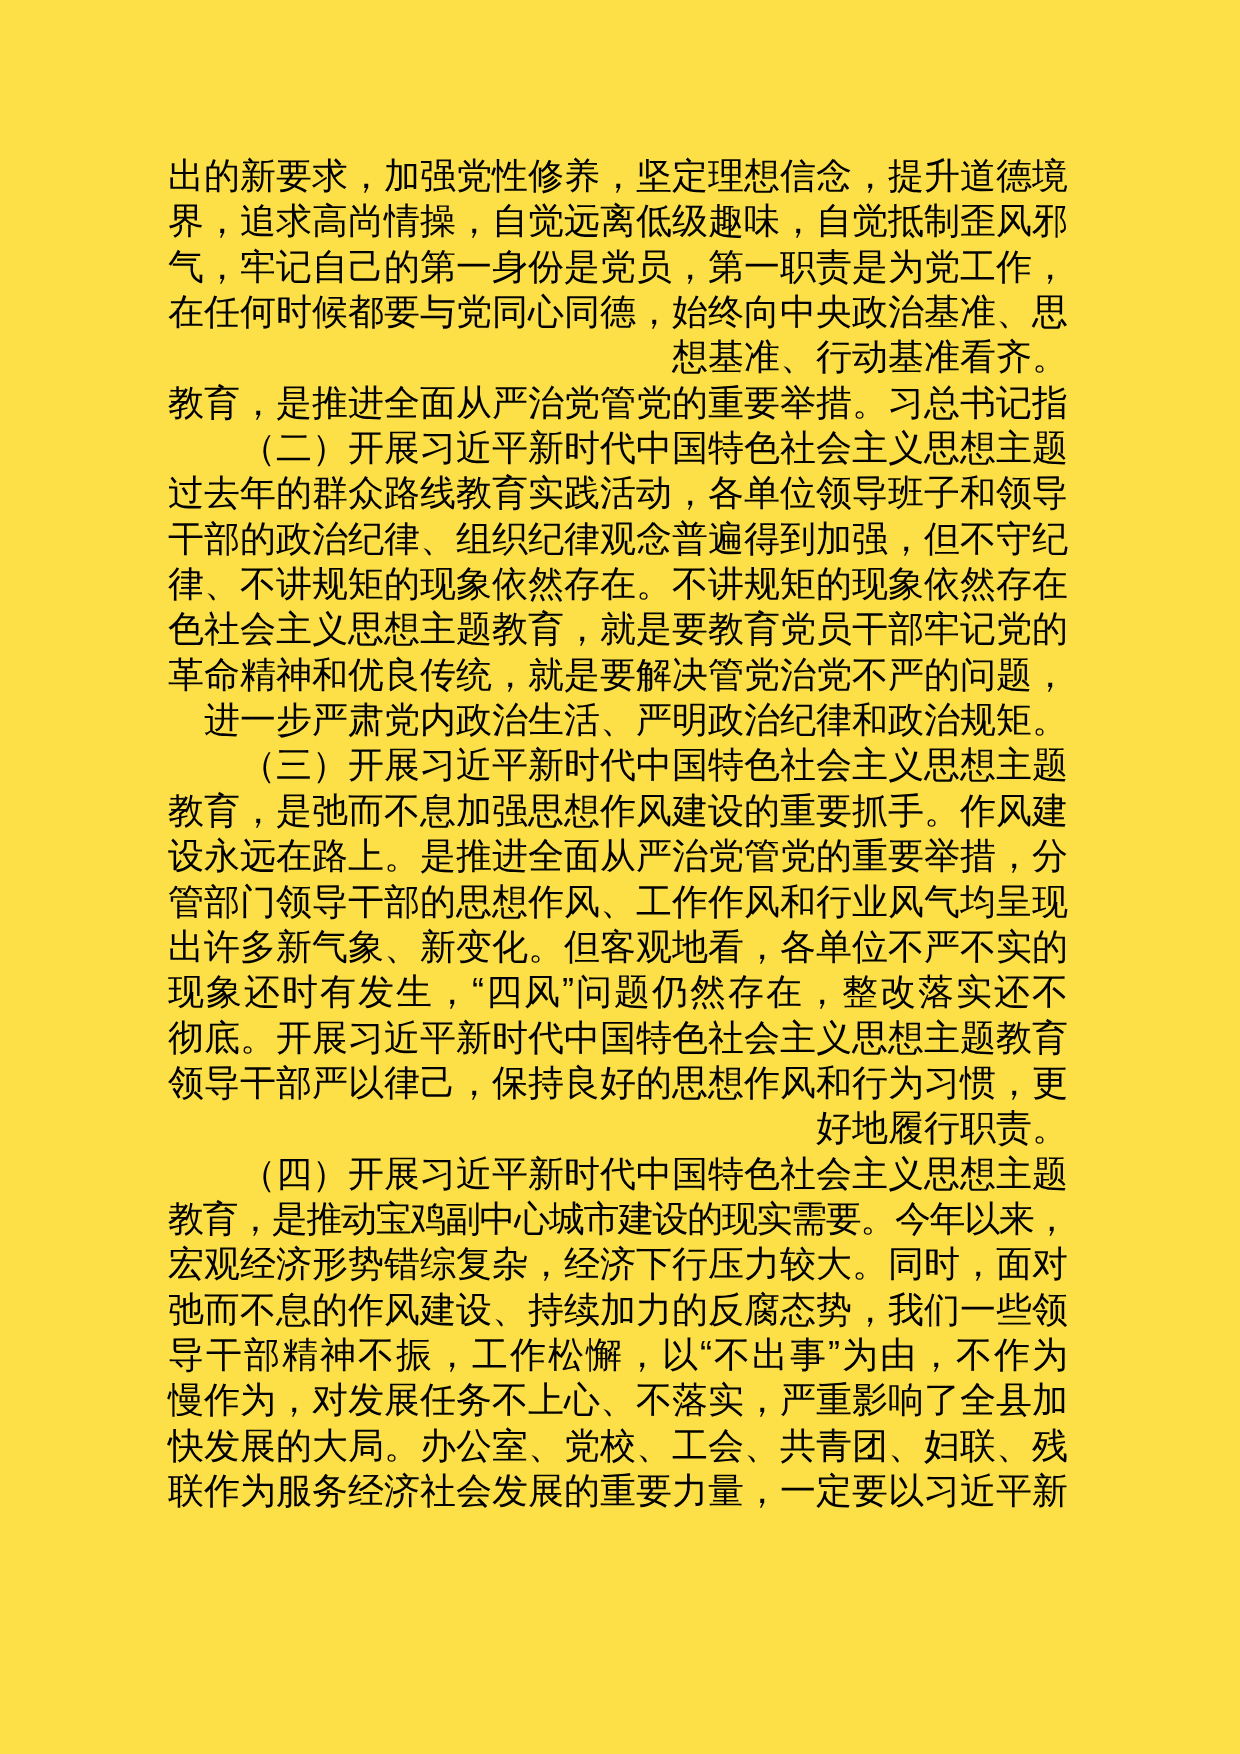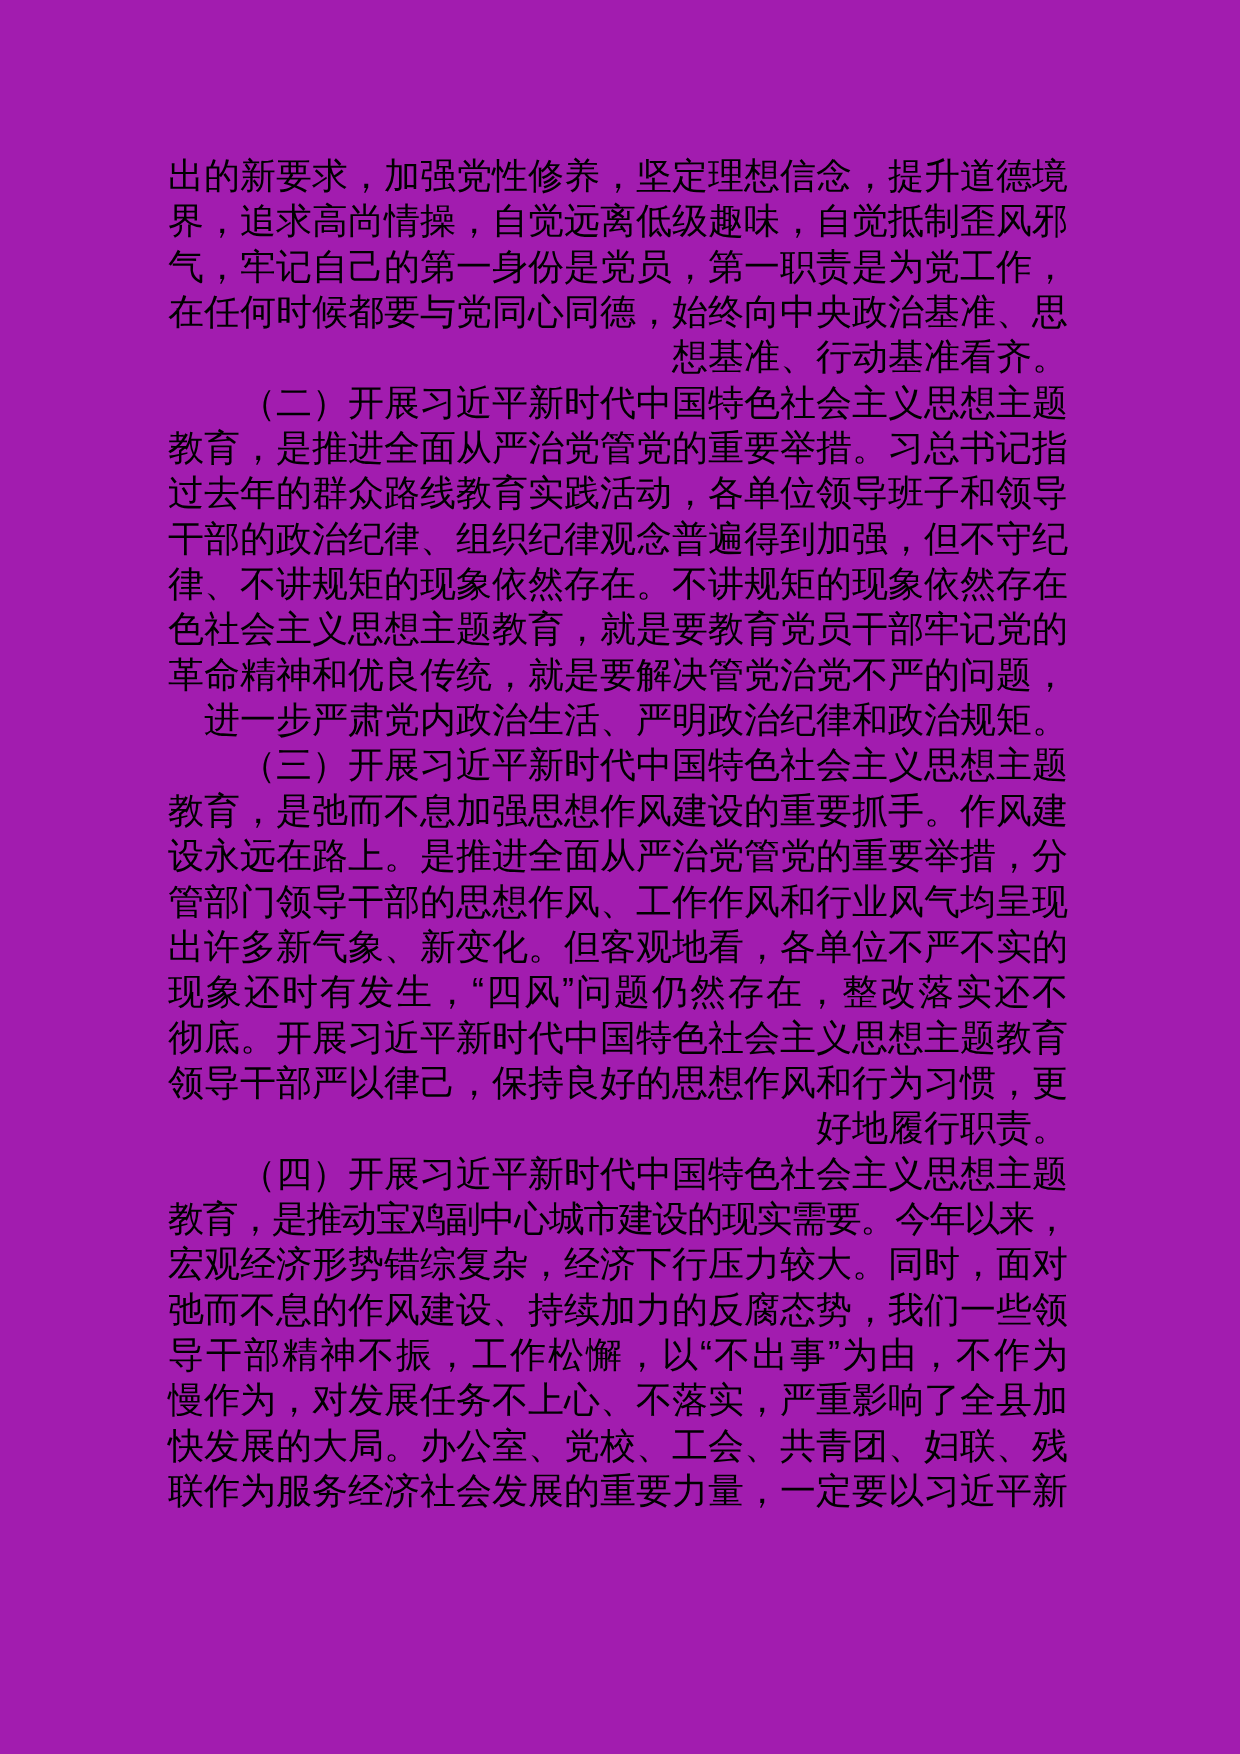--- a/index.html
+++ b/index.html
@@ -4,21 +4,21 @@
 <style>
   html, body {
     margin: 0;
     padding: 0;
     background: #ffffff;
   }
   .page {
     position: relative;
     width: 1240px;
     height: 1754px;
-    background: #a21caf;
+    background: #fde047;
     overflow: hidden;
     font-family: "Liberation Sans", sans-serif;
   }
   .doc-body {
     position: absolute;
     left: 168px;
     top: 153px;
     width: 900px;
     color: #000000;
     font-size: 36px;
@@ -57,22 +57,22 @@
 
     <div class="para">
       <div class="t-line">出的新要求，加强党性修养，坚定理想信念，提升道德境</div>
       <div class="t-line">界，追求高尚情操，自觉远离低级趣味，自觉抵制歪风邪</div>
       <div class="t-line">气，牢记自己的第一身份是党员，第一职责是为党工作，</div>
       <div class="t-line">在任何时候都要与党同心同德，始终向中央政治基准、思</div>
       <div class="t-line end">想基准、行动基准看齐。</div>
     </div>
 
     <div class="para">
+      <div class="t-line">教育，是推进全面从严治党管党的重要举措。习总书记指</div>
       <div class="t-line indent">（二）开展习近平新时代中国特色社会主义思想主题</div>
-      <div class="t-line">教育，是推进全面从严治党管党的重要举措。习总书记指</div>
       <div class="t-line">过去年的群众路线教育实践活动，各单位领导班子和领导</div>
       <div class="t-line">干部的政治纪律、组织纪律观念普遍得到加强，但不守纪</div>
       <div class="t-line">律、不讲规矩的现象依然存在。不讲规矩的现象依然存在</div>
       <div class="t-line">色社会主义思想主题教育，就是要教育党员干部牢记党的</div>
       <div class="t-line">革命精神和优良传统，就是要解决管党治党不严的问题，</div>
       <div class="t-line end">进一步严肃党内政治生活、严明政治纪律和政治规矩。</div>
     </div>
 
     <div class="para">
       <div class="t-line indent">（三）开展习近平新时代中国特色社会主义思想主题</div>

